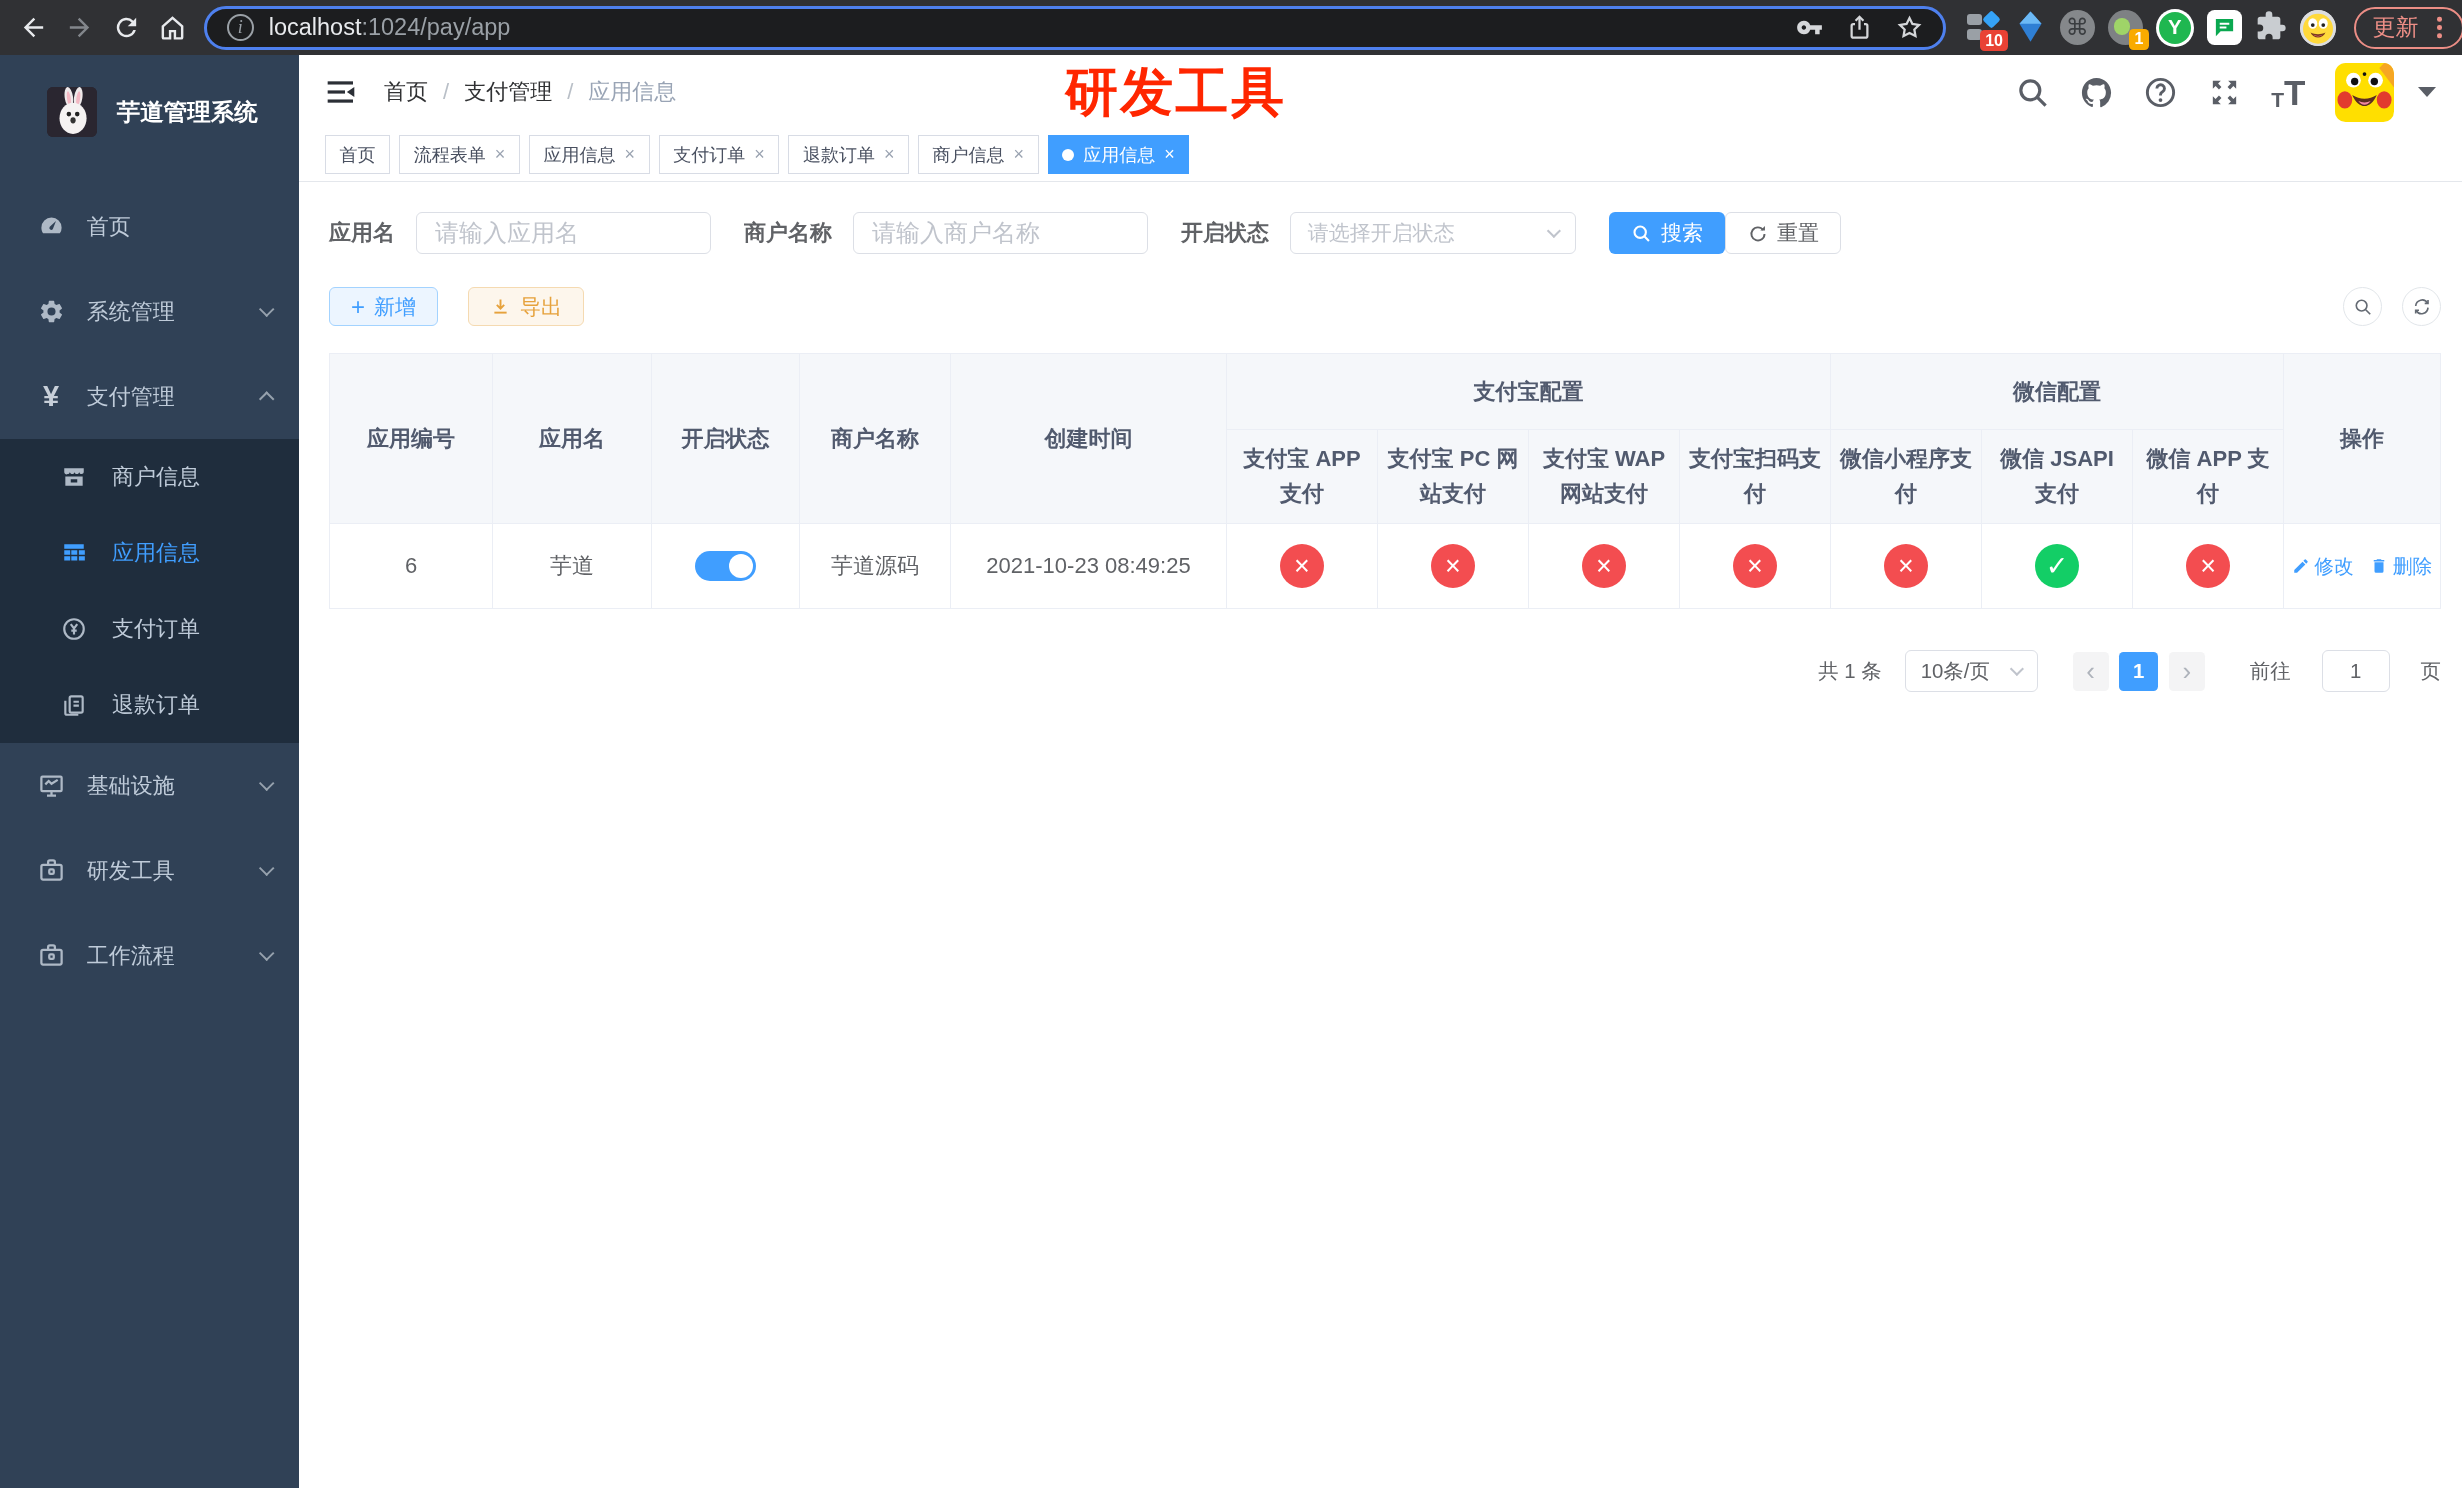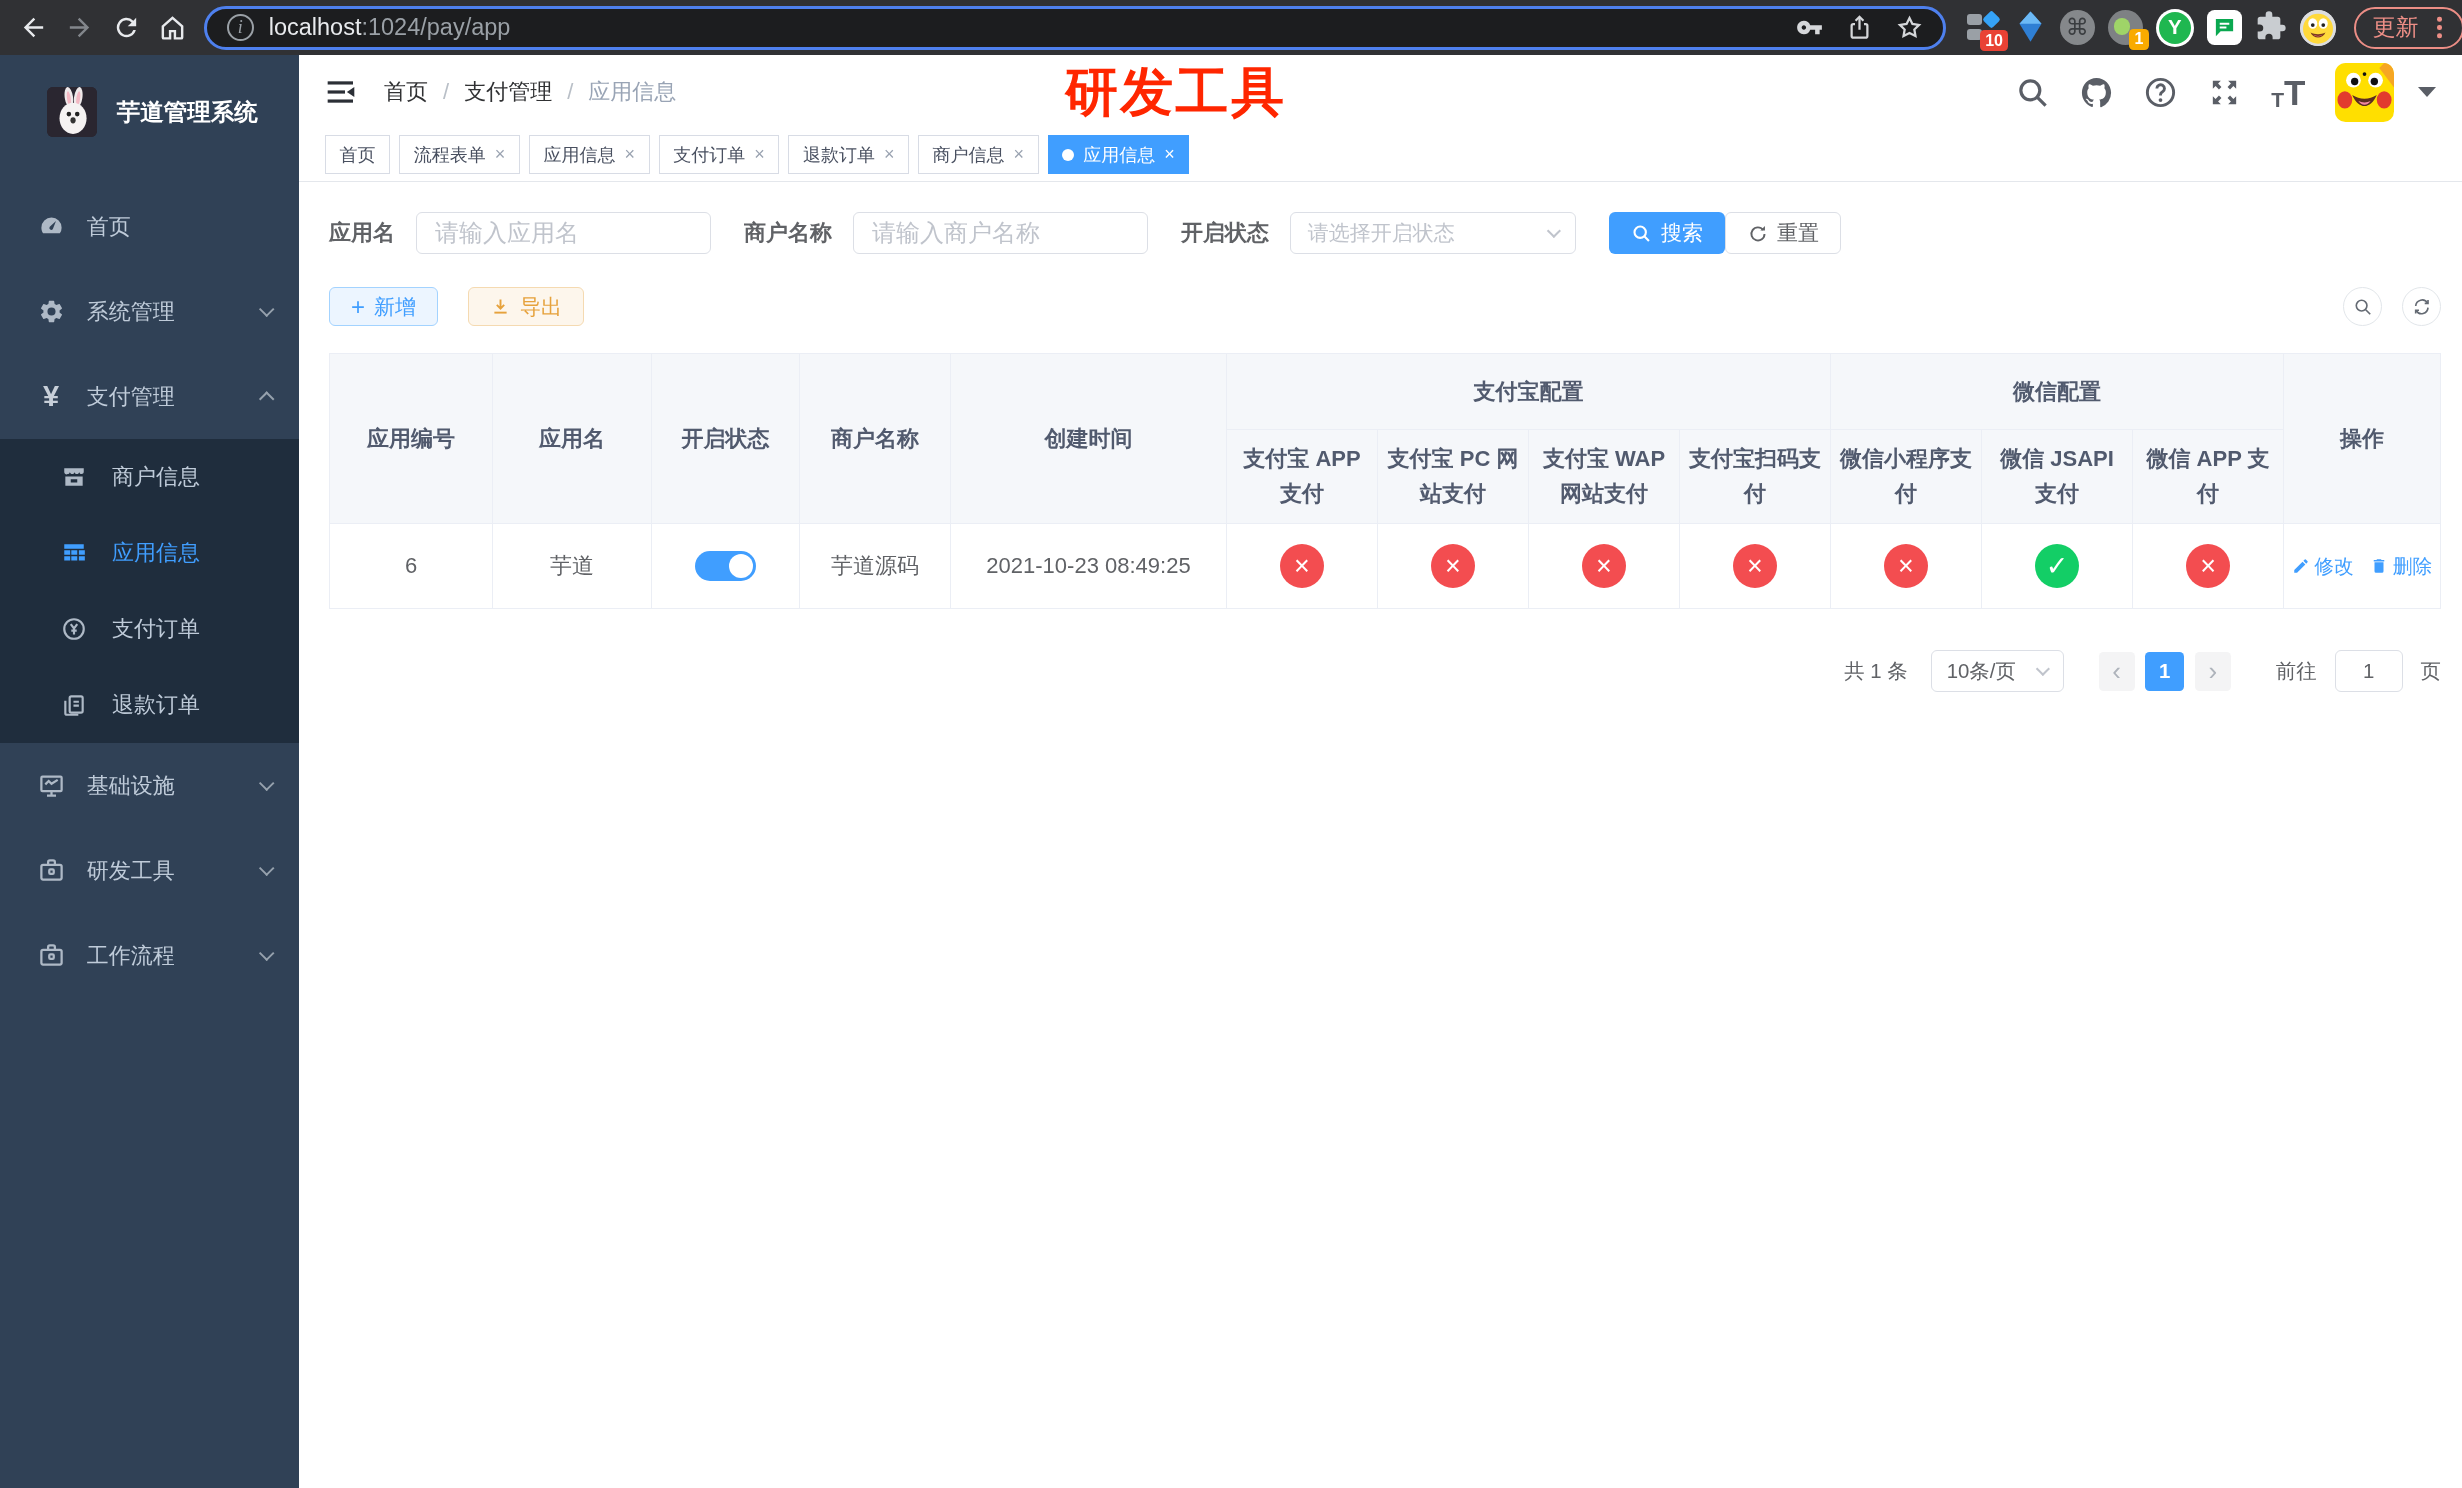--- a/index.html
+++ b/index.html
@@ -133,21 +133,21 @@
   .op-link svg { width:18px; height:18px; }
   .op-cell { display:flex; gap:16.7px; justify-content:center; align-items:center; }
 
   
   .pagination { margin-top:41px; display:flex; align-items:center; justify-content:flex-end; color:#606266; font-size:20.4px; }
   .pg-total { margin-right:23px; }
   .pg-size { width:133px; height:42px; border:1.5px solid #dcdfe6; border-radius:6px; display:flex; align-items:center; justify-content:space-between; padding:0 15px; color:#606266; cursor:pointer; }
   .pg-arrow { width:36px; height:39px; background:#f4f4f5; border-radius:4.5px; display:flex; align-items:center; justify-content:center; color:#aeb3bb; font-size:26px; cursor:pointer; }
   .pg-prev { margin-left:35px; }
   .pg-page { width:39px; height:39px; background:#409eff; color:#fff; border-radius:4.5px; display:flex; align-items:center; justify-content:center; font-weight:bold; margin:0 10.6px; cursor:pointer; }
-  .pg-goto { margin-left:45px; display:flex; align-items:center; gap:18px; }
+  .pg-goto { margin-left:45px; display:flex; align-items:center; gap:31px; }
   .pg-input { width:68px; height:42px; border:1.5px solid #dcdfe6; border-radius:6px; text-align:center; font-size:20.4px; color:#606266; outline:none; }
 </style>
 </head>
 <body>
 
 <div class="browser-bar">
   <span class="bnav">
     <svg viewBox="0 0 24 24">
         <path fill="currentColor" d="M20 11H7.8l5.6-5.6L12 4l-8 8 8 8 1.4-1.4L7.8 13H20v-2z"></path>
       </svg>

